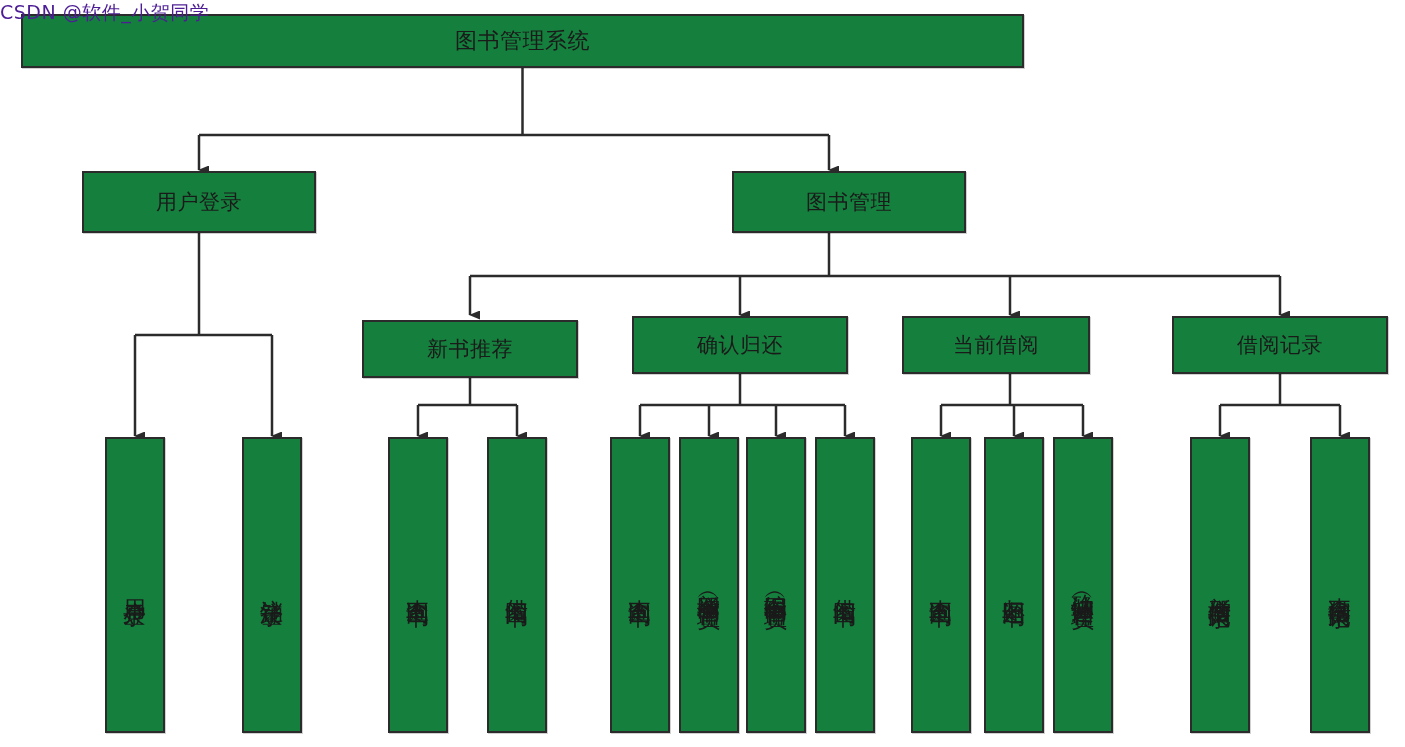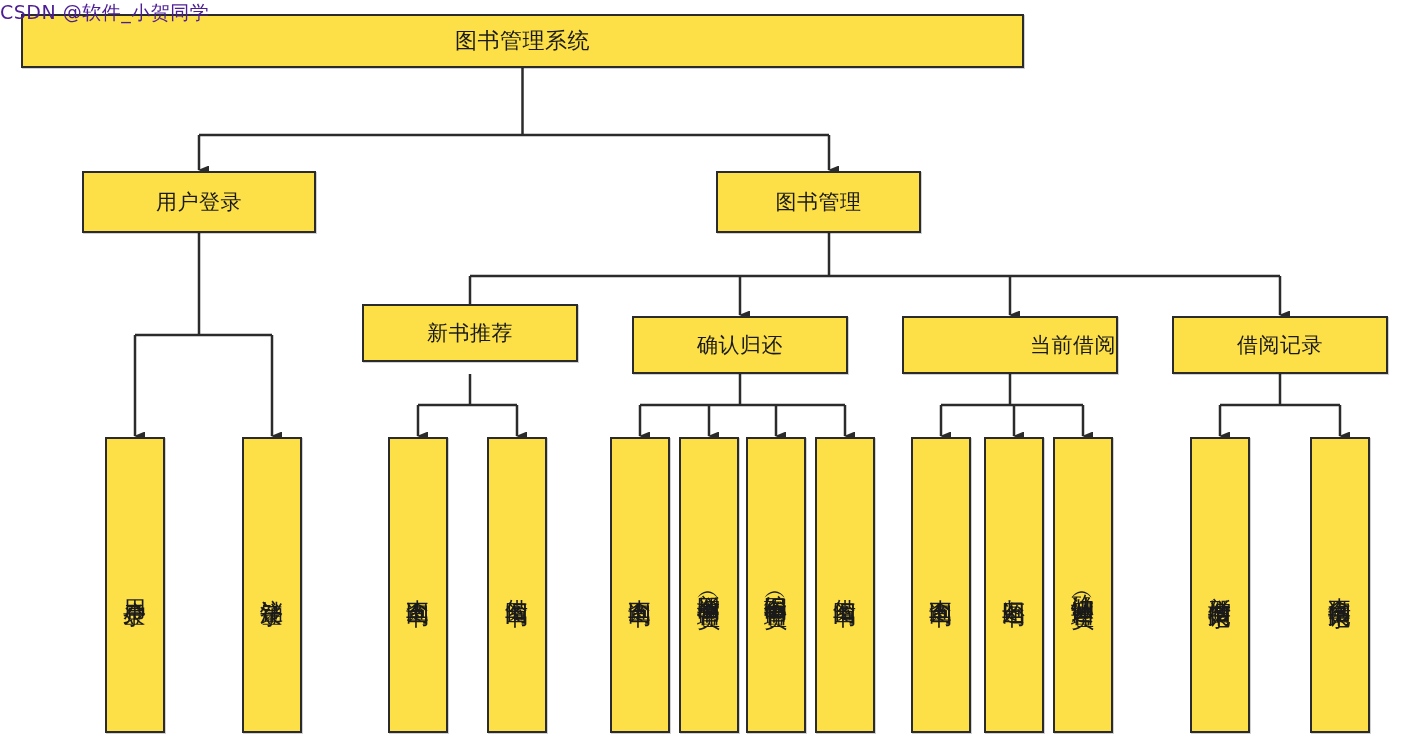--- a/index.html
+++ b/index.html
@@ -14,21 +14,21 @@
     position: relative;
     width: 1405px;
     height: 747px;
     background: #ffffff;
     overflow: hidden;
   }
   .node {
     position: absolute;
     box-sizing: border-box;
     border: 2px solid #2b2b2b;
-    background: #fde047;
+    background: #15803d;
     display: flex;
     align-items: center;
     justify-content: center;
     color: #1a1a1a;
     box-shadow: 1px 1px 0 rgba(0,0,0,0.18);
   }
   .node-label {
     display: block;
     text-align: center;
     line-height: 1.18;
@@ -117,30 +117,30 @@
         <path d="M1340,405 L1340,436" stroke="#2b2b2b" stroke-width="2.5" fill="none" marker-end="url(#arrowhead)"></path>
       </g>
   </svg>
   <div id="nodes-layer">
       <div class="node horizontal root" style="left: 21px; top: 14px; width: 1003px; height: 54px;">
         <span class="node-label">图书管理系统</span>
       </div>
       <div class="node horizontal" style="left: 82px; top: 171px; width: 234px; height: 62px;">
         <span class="node-label">用户登录</span>
       </div>
-      <div class="node horizontal" style="left: 716px; top: 171px; width: 205px; height: 62px;">
+      <div class="node horizontal" style="left: 732px; top: 171px; width: 234px; height: 62px;">
         <span class="node-label">图书管理</span>
       </div>
-      <div class="node horizontal" style="left: 362px; top: 304px; width: 216px; height: 58px;">
+      <div class="node horizontal" style="left: 362px; top: 320px; width: 216px; height: 58px;">
         <span class="node-label">新书推荐</span>
       </div>
       <div class="node horizontal" style="left: 632px; top: 316px; width: 216px; height: 58px;">
         <span class="node-label">确认归还</span>
       </div>
-      <div class="node horizontal" style="left: 902px; top: 316px; width: 216px; height: 58px; justify-content: flex-end;">
+      <div class="node horizontal" style="left: 902px; top: 316px; width: 188px; height: 58px;">
         <span class="node-label">当前借阅</span>
       </div>
       <div class="node horizontal" style="left: 1172px; top: 316px; width: 216px; height: 58px;">
         <span class="node-label">借阅记录</span>
       </div>
       <div class="node vertical" style="left: 105px; top: 437px; width: 60px; height: 296px;">
         <span class="node-label">用户登录</span>
       </div>
       <div class="node vertical" style="left: 242px; top: 437px; width: 60px; height: 296px;">
         <span class="node-label">注销登录</span>

